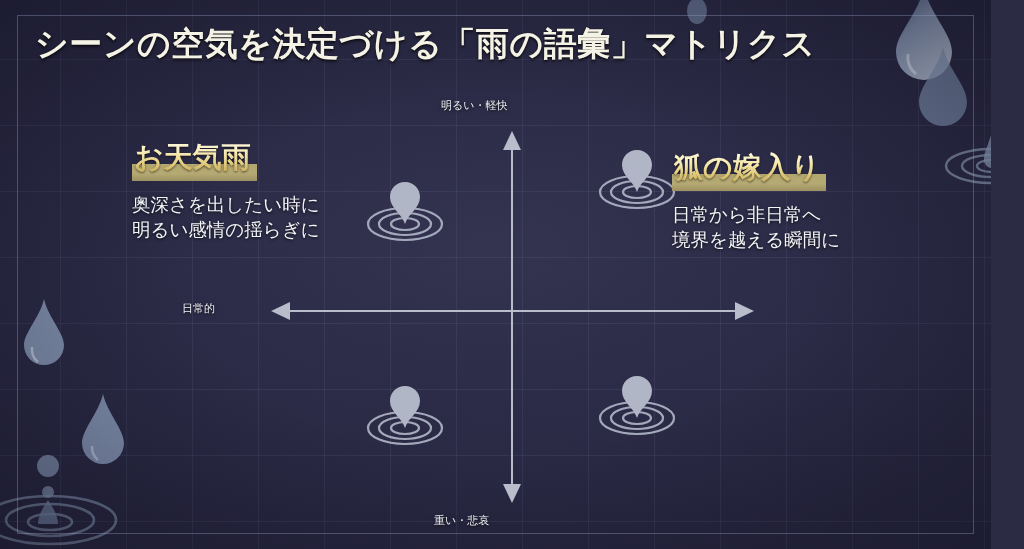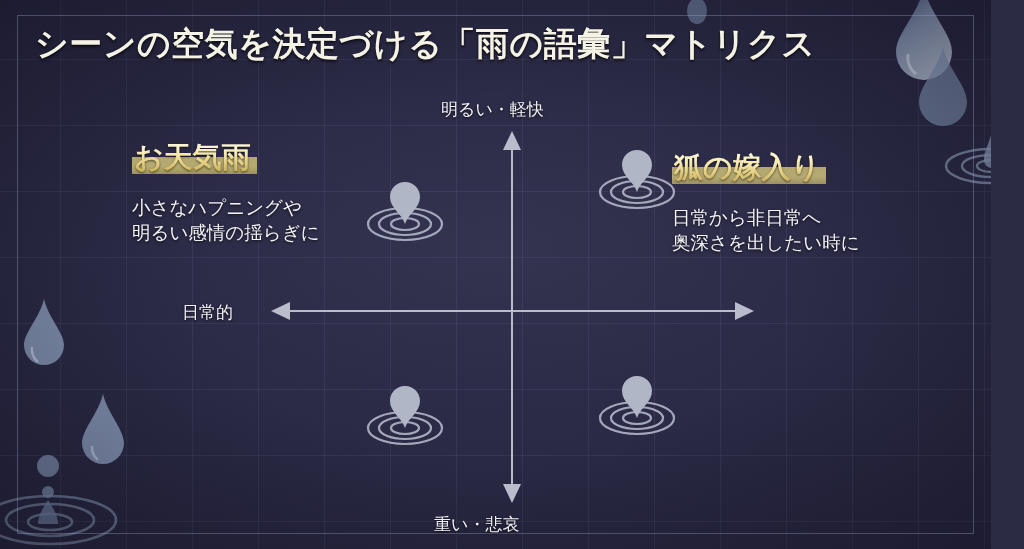--- a/index.html
+++ b/index.html
@@ -63,38 +63,38 @@
     border-top:9px solid transparent;border-bottom:9px solid transparent;
     border-right:19px solid #b9bccb;
   }
   .arrow-right{
     left:735px;top:302px;
     border-top:9px solid transparent;border-bottom:9px solid transparent;
     border-left:19px solid #b9bccb;
   }
   .axis-label{
     position:absolute;
-    font-size:17px;color:#f0f1f6;white-space:nowrap;
+    font-size:11px;color:#f0f1f6;white-space:nowrap;
     text-shadow:0 1px 3px rgba(0,0,0,.8);
   }
   .lbl-top{left:441px;top:98px;}
   .lbl-bottom{left:434px;top:513px;}
   .lbl-left{left:182px;top:301px;}
   .lbl-right{left:757px;top:301px;}
   
   .quad{position:absolute;}
   .q-tl{left:132px;top:142px;}
   .q-tr{left:672px;top:152px;}
   .q-bl{left:132px;top:372px;}
   .q-br{left:672px;top:372px;}
   .q-head{
     position:relative;display:inline-block;
     white-space:nowrap;line-height:1.06;
-    padding:0 6px 1px 2px;
-    margin-bottom:20px;
+    padding:0 6px 8px 2px;
+    margin-bottom:10px;
     text-align:center;
   }
   .q-head .bar{
     position:absolute;left:0;right:0;bottom:0px;height:17px;
     background:linear-gradient(to bottom,#b3a76e 0%,#b6aa74 55%,#9d9162 100%);
     z-index:0;
   }
   .q-head .txt{
     position:relative;z-index:1;
     font-family:"Liberation Serif","DejaVu Serif",serif;
@@ -235,28 +235,28 @@
       <ellipse cx="43" cy="52" rx="14" ry="6"></ellipse>
     </g>
     <path d="M43 10 c-9 0 -15 7 -15 15 c0 11 12 17 15 27 c3 -10 15 -16 15 -27 c0 -8 -6 -15 -15 -15 Z" fill="#b0b6c6"></path>
   </svg>
 
   <div class="quad q-tl">
     <div class="q-head">
       <span class="bar"></span>
       <span class="txt">お天気雨</span><span class="txt reading"></span>
     </div>
-    <div class="q-desc">小さなハプニングや
+    <div class="q-desc">奥深さを出したい時に
 明るい感情の揺らぎに</div>
   </div>
 
   <div class="quad q-tr">
     <div class="q-head">
       <span class="bar"></span>
       <span class="txt">狐の嫁入り</span><span class="txt reading"></span>
     </div>
     <div class="q-desc">日常から非日常へ
-奥深さを出したい時に</div>
+境界を越える瞬間に</div>
   </div>
 
 
 
 </div>
 
 </body></html>

